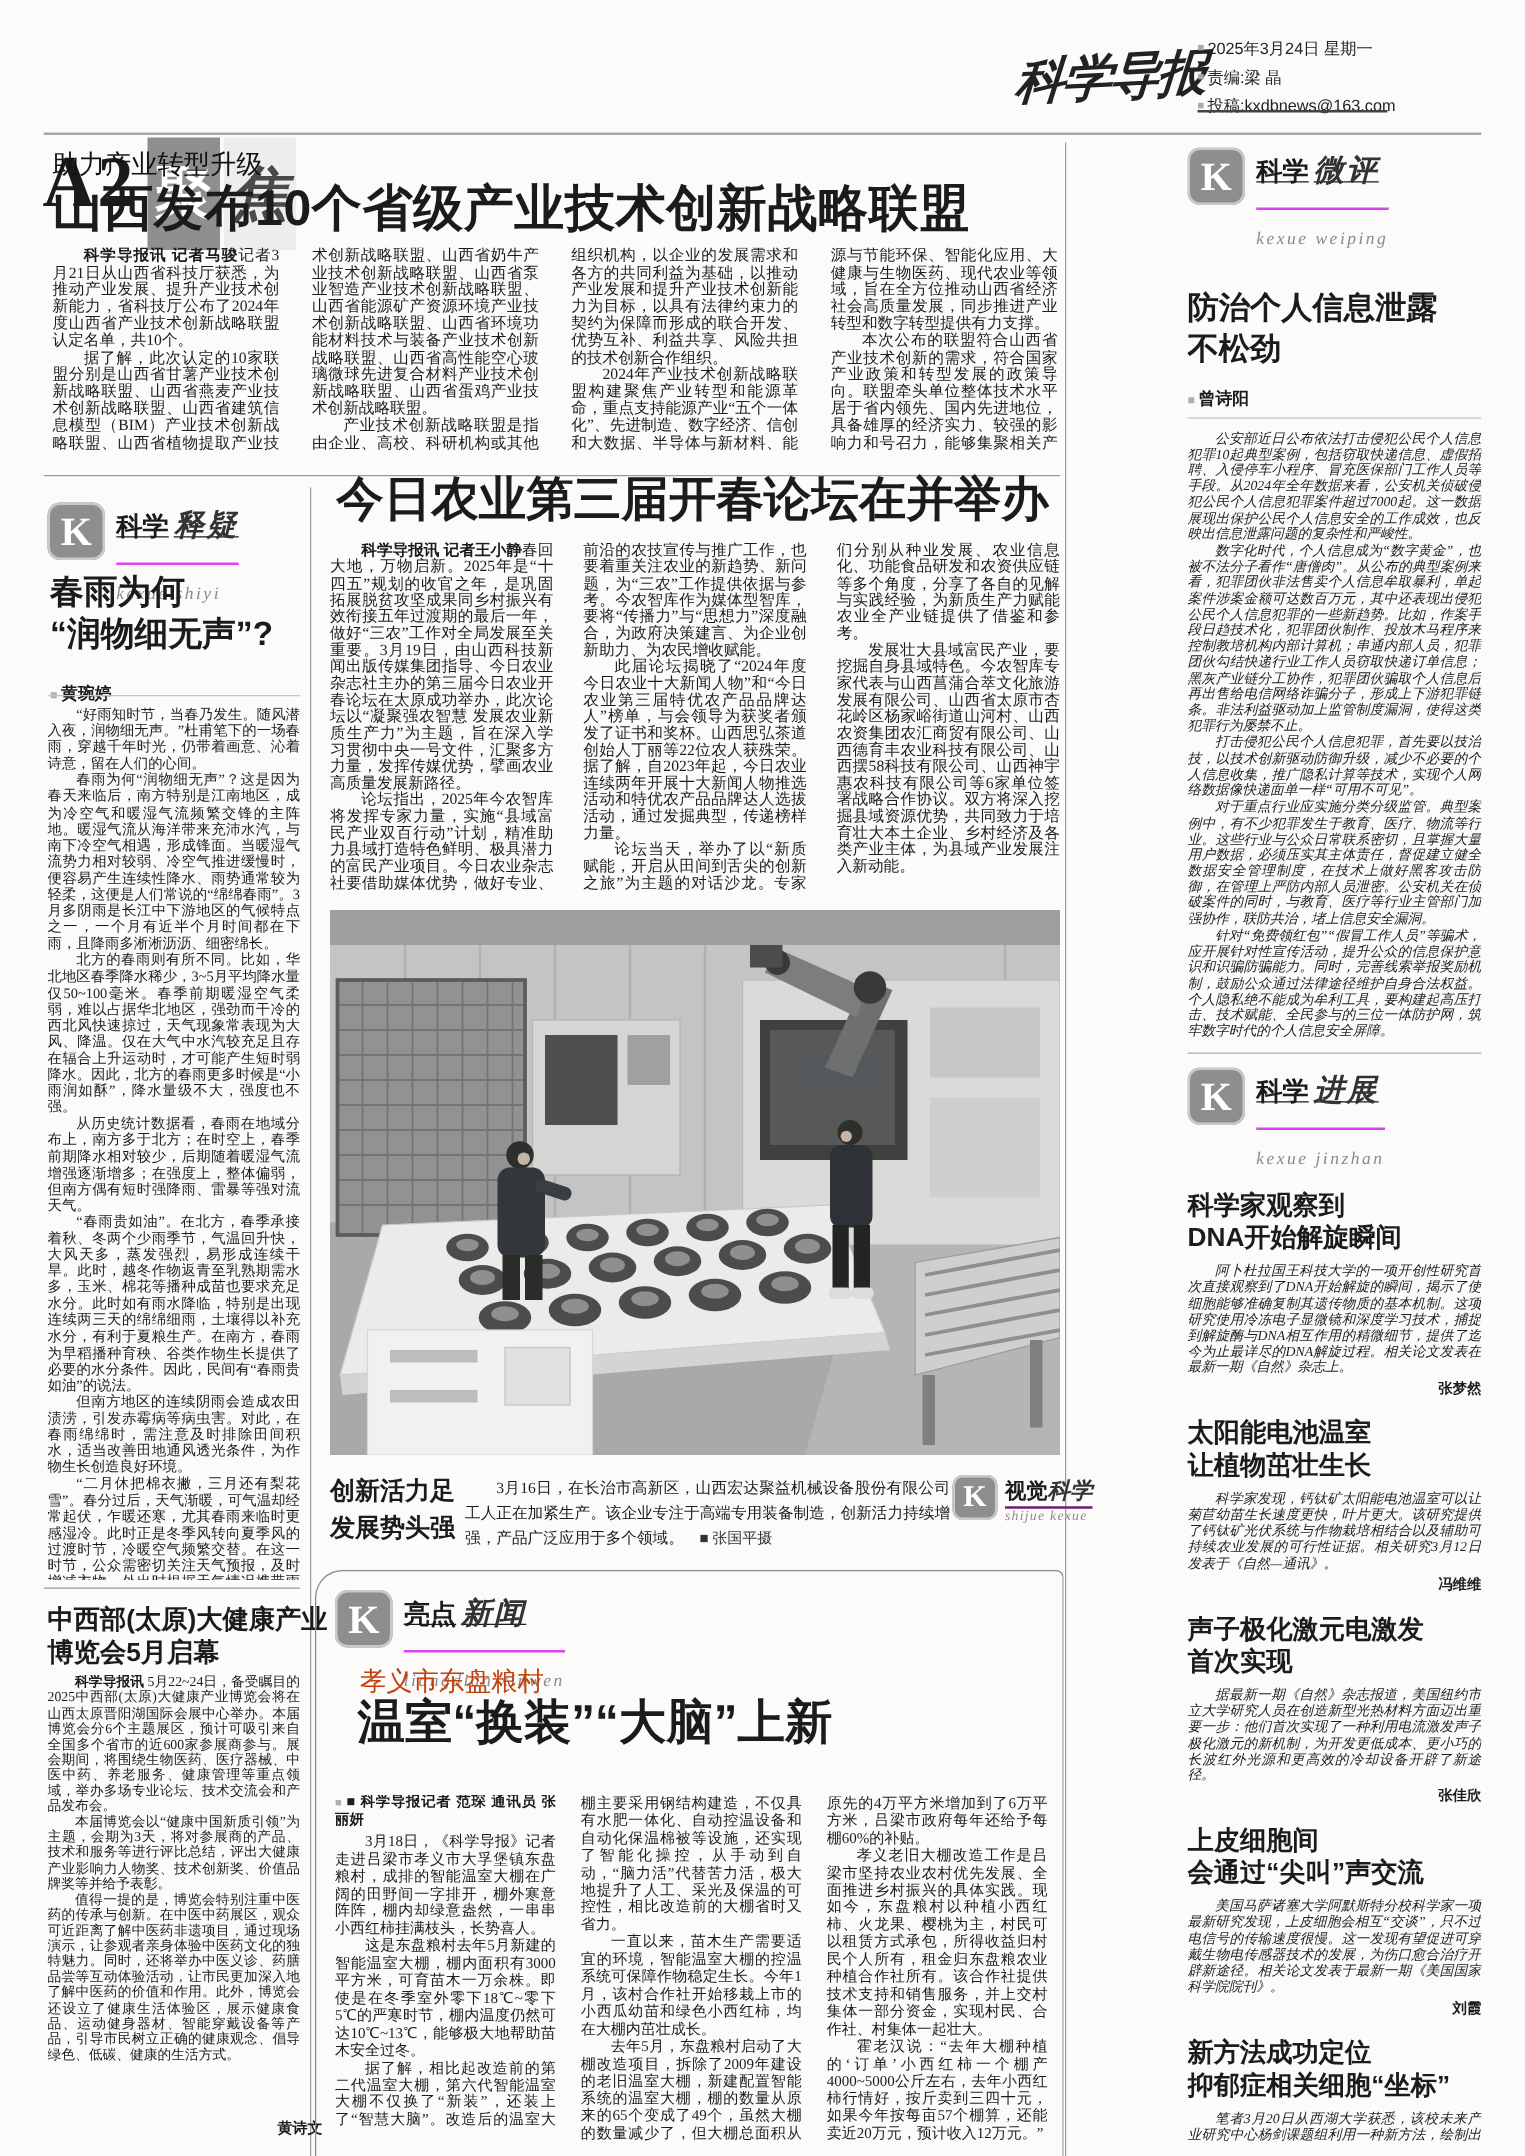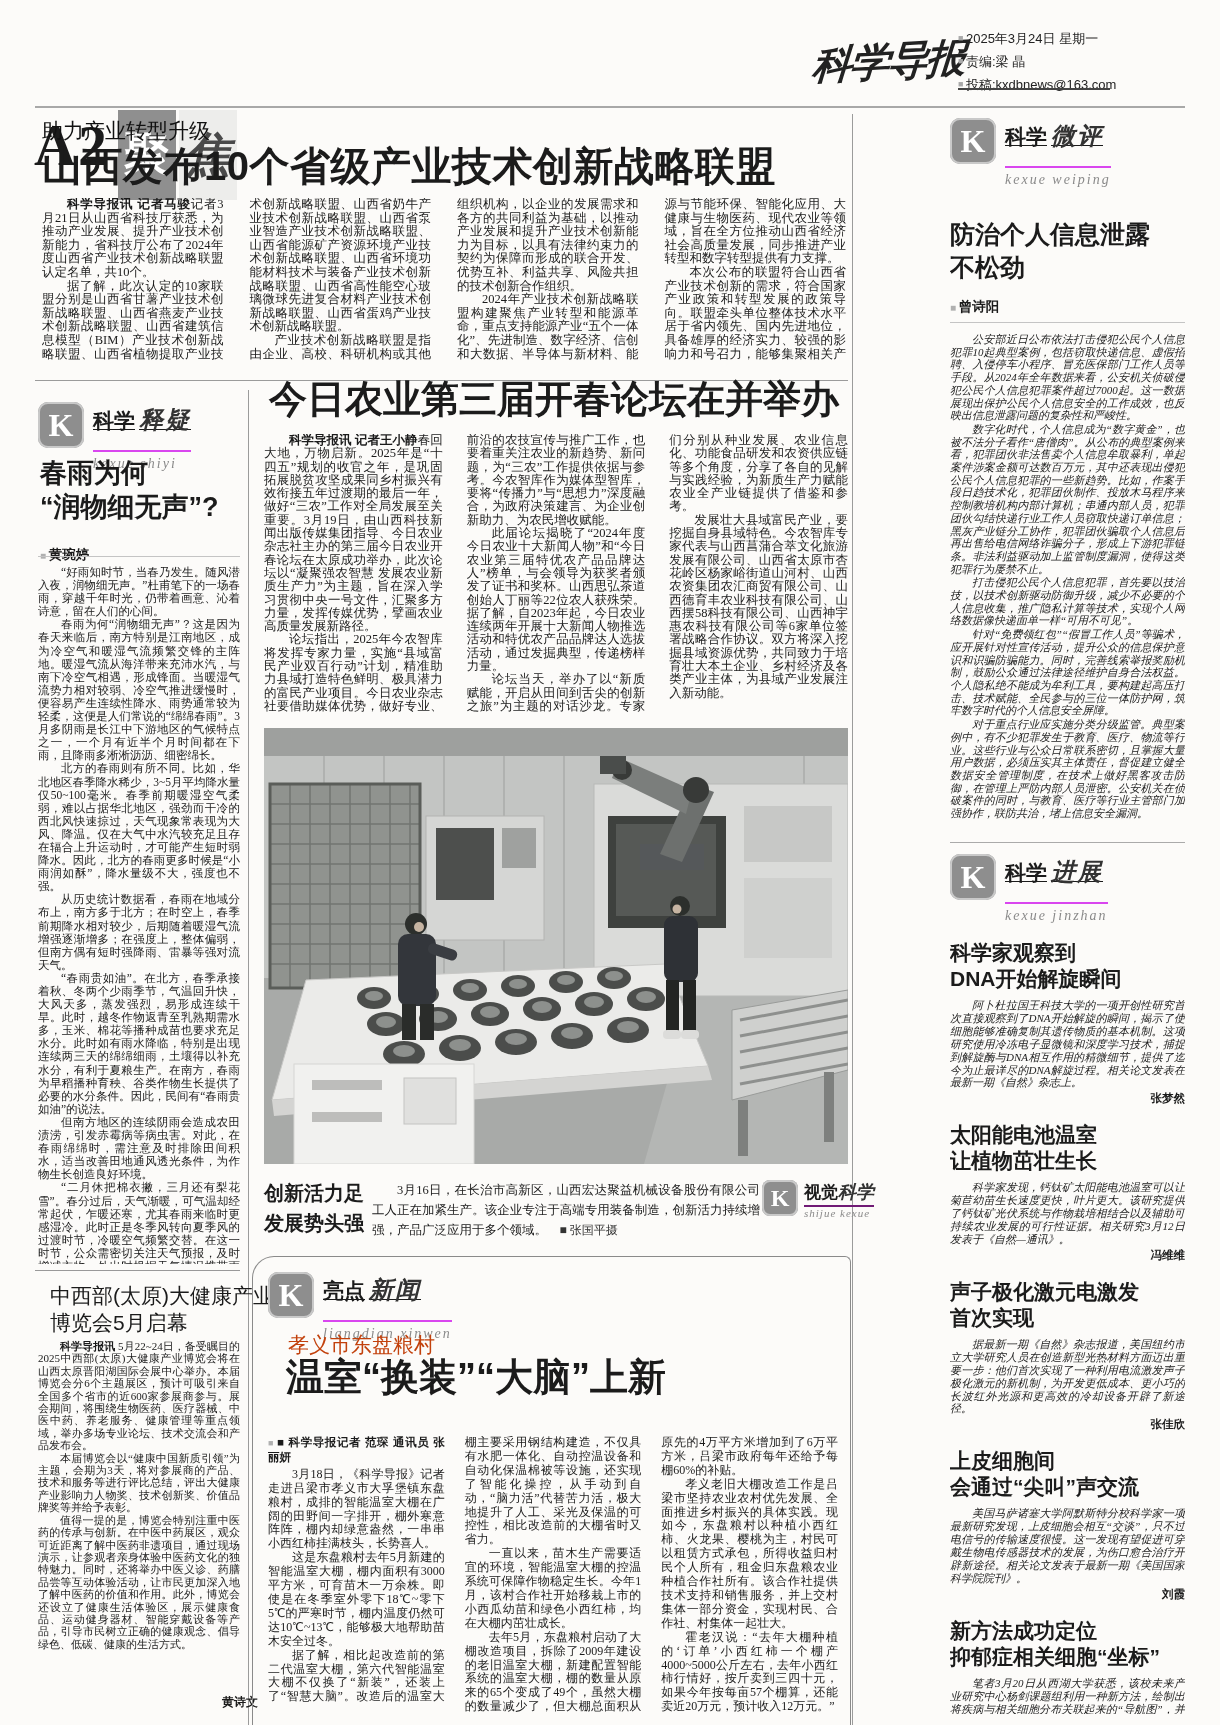--- a/index.html
+++ b/index.html
@@ -20,21 +20,21 @@
   .pubinfo div{margin-bottom:5px;white-space:nowrap;}
   .pubinfo div::before{content:"■ ";color:#a9a9a9;font-size:9px;vertical-align:2px;}
   .pub-underline{left:958px;top:88px;width:152px;height:2px;background:#444;}
   
   .sec-head{display:flex;align-items:flex-start;gap:9px;}
   .klogo{width:46px;height:46px;background:#8e8e8e;border-radius:10px;color:#fff;display:flex;align-items:center;justify-content:center;font:bold 32px "Liberation Serif",serif;box-shadow:inset 0 0 0 2px #c9c9c9;flex:0 0 auto;}
   .sec-txt{padding-top:2px;}
   .sec-line{border-bottom:2px solid #d946ef;padding-bottom:14px;white-space:nowrap;text-decoration:underline;}
   .sec-cn{font-family:"Liberation Sans",sans-serif;font-weight:bold;font-size:21px;}
   .sec-script{font-family:"Liberation Serif",serif;font-style:italic;font-weight:bold;font-size:24px;color:#333;letter-spacing:2px;margin-left:4px;}
-  .sec-py{font-style:italic;color:#8a8a8a;font-size:14px;letter-spacing:2px;margin-top:4px;}
+  .sec-py{font-style:italic;color:#8a8a8a;font-size:14px;letter-spacing:2px;margin-top:16px;}
   
   .kicker{left:42px;top:117px;font-size:21px;color:#111;}
   .mainhead{left:42px;top:139px;width:806px;font-size:40px;font-weight:bold;letter-spacing:0.5px;white-space:nowrap;}
   .mainbody{left:42px;top:198px;width:804px;height:176px;column-count:4;column-gap:26px;font-size:12.5px;line-height:13.6px;overflow:hidden;}
   .lead{font-weight:bold;font-family:"Liberation Sans",sans-serif;}
   
   .weiping{left:950px;top:118px;width:235px;height:716px;overflow:hidden;}
   .wp-head2{margin-top:30px;font-size:25px;line-height:33px;font-weight:bold;}
   .byline{margin-top:14px;font-size:13.5px;font-weight:bold;font-family:"Liberation Sans",sans-serif;}
   .byline::before{content:"■ ";color:#b0b0b0;font-size:10px;}
@@ -48,21 +48,21 @@
   .jz-item h3{margin:0 0 7px 0;font-size:21px;line-height:26px;font-weight:600;font-family:"Liberation Sans",sans-serif;}
   .jz-body{font-size:11px;line-height:12.9px;}
   .jz-author{text-align:right;font-size:11.5px;font-weight:bold;margin-top:2px;}
   
   .shiyi-head{left:38px;top:402px;}
   .sy-title{left:40px;top:456px;font-size:27px;line-height:34px;font-weight:bold;}
   .sy-byline{left:40px;top:532px;width:200px;}
   .sy-rule{left:38px;top:556px;width:202px;height:1px;background:#c4c4c4;}
   .sy-body{left:38px;top:566px;width:202px;height:698px;font-size:11.5px;line-height:13.1px;overflow:hidden;}
   .lc-rule{left:35px;top:1270px;width:205px;height:1px;background:#999;}
-  .expo-head{left:50px;top:1282px;font-size:21px;line-height:27px;font-weight:normal;}
+  .expo-head{left:38px;top:1282px;font-size:21px;line-height:27px;font-weight:bold;}
   .expo-body{left:38px;top:1340px;width:202px;height:352px;font-size:11px;line-height:12.4px;overflow:hidden;}
   .expo-author{left:56px;top:1694px;width:202px;text-align:right;font-weight:bold;font-size:12px;}
   
   .forumhead{left:258px;top:374px;width:592px;font-size:38px;font-weight:bold;text-align:center;white-space:nowrap;}
   .forumbody{left:264px;top:434px;width:584px;height:290px;column-count:3;column-gap:24px;font-size:12.5px;line-height:13.3px;overflow:hidden;}
   
   .photo{left:264px;top:728px;width:584px;height:436px;background:#b9bbb9;overflow:hidden;}
   .cap-title{left:264px;top:1178px;width:100px;font-size:20px;line-height:30px;font-weight:bold;}
   .cap-text{left:372px;top:1180px;width:388px;font-size:12.5px;line-height:20px;}
   .credit{font-size:12px;color:#333;}
@@ -129,22 +129,22 @@
     <div class="wp-head2 hei">
       <div>防治个人信息泄露</div>
       <div>不松劲</div>
     </div>
     <div class="byline">曾诗阳</div>
     <div class="byline-rule"></div>
     <div class="wp-body kaiti just">
       <p>公安部近日公布依法打击侵犯公民个人信息犯罪10起典型案例，包括窃取快递信息、虚假招聘、入侵停车小程序、冒充医保部门工作人员等手段。从2024年全年数据来看，公安机关侦破侵犯公民个人信息犯罪案件超过7000起。这一数据展现出保护公民个人信息安全的工作成效，也反映出信息泄露问题的复杂性和严峻性。</p>
       <p>数字化时代，个人信息成为“数字黄金”，也被不法分子看作“唐僧肉”。从公布的典型案例来看，犯罪团伙非法售卖个人信息牟取暴利，单起案件涉案金额可达数百万元，其中还表现出侵犯公民个人信息犯罪的一些新趋势。比如，作案手段日趋技术化，犯罪团伙制作、投放木马程序来控制教培机构内部计算机；串通内部人员，犯罪团伙勾结快递行业工作人员窃取快递订单信息；黑灰产业链分工协作，犯罪团伙骗取个人信息后再出售给电信网络诈骗分子，形成上下游犯罪链条。非法利益驱动加上监管制度漏洞，使得这类犯罪行为屡禁不止。</p>
       <p>打击侵犯公民个人信息犯罪，首先要以技治技，以技术创新驱动防御升级，减少不必要的个人信息收集，推广隐私计算等技术，实现个人网络数据像快递面单一样“可用不可见”。</p>
+      <p>对于重点行业应实施分类分级监管。典型案例中，有不少犯罪发生于教育、医疗、物流等行业。这些行业与公众日常联系密切，且掌握大量用户数据，必须压实其主体责任，督促建立健全数据安全管理制度，在技术上做好黑客攻击防御，在管理上严防内部人员泄密。公安机关在侦破案件的同时，与教育、医疗等行业主管部门加强协作，联防共治，堵上信息安全漏洞。</p>
       <p>针对“免费领红包”“假冒工作人员”等骗术，应开展针对性宣传活动，提升公众的信息保护意识和识骗防骗能力。同时，完善线索举报奖励机制，鼓励公众通过法律途径维护自身合法权益。个人隐私绝不能成为牟利工具，要构建起高压打击、技术赋能、全民参与的三位一体防护网，筑牢数字时代的个人信息安全屏障。</p>
-      <p>对于重点行业应实施分类分级监管。典型案例中，有不少犯罪发生于教育、医疗、物流等行业。这些行业与公众日常联系密切，且掌握大量用户数据，必须压实其主体责任，督促建立健全数据安全管理制度，在技术上做好黑客攻击防御，在管理上严防内部人员泄密。公安机关在侦破案件的同时，与教育、医疗等行业主管部门加强协作，联防共治，堵上信息安全漏洞。</p>
     </div>
   </div>
 
   <div class="abs jz-rule"></div>
 
   <div class="abs jinzhan">
     <div class="sec-head">
       <div class="klogo">K</div>
       <div class="sec-txt">
         <div class="sec-line"><span class="sec-cn">科学</span><span class="sec-script">进展</span></div>

